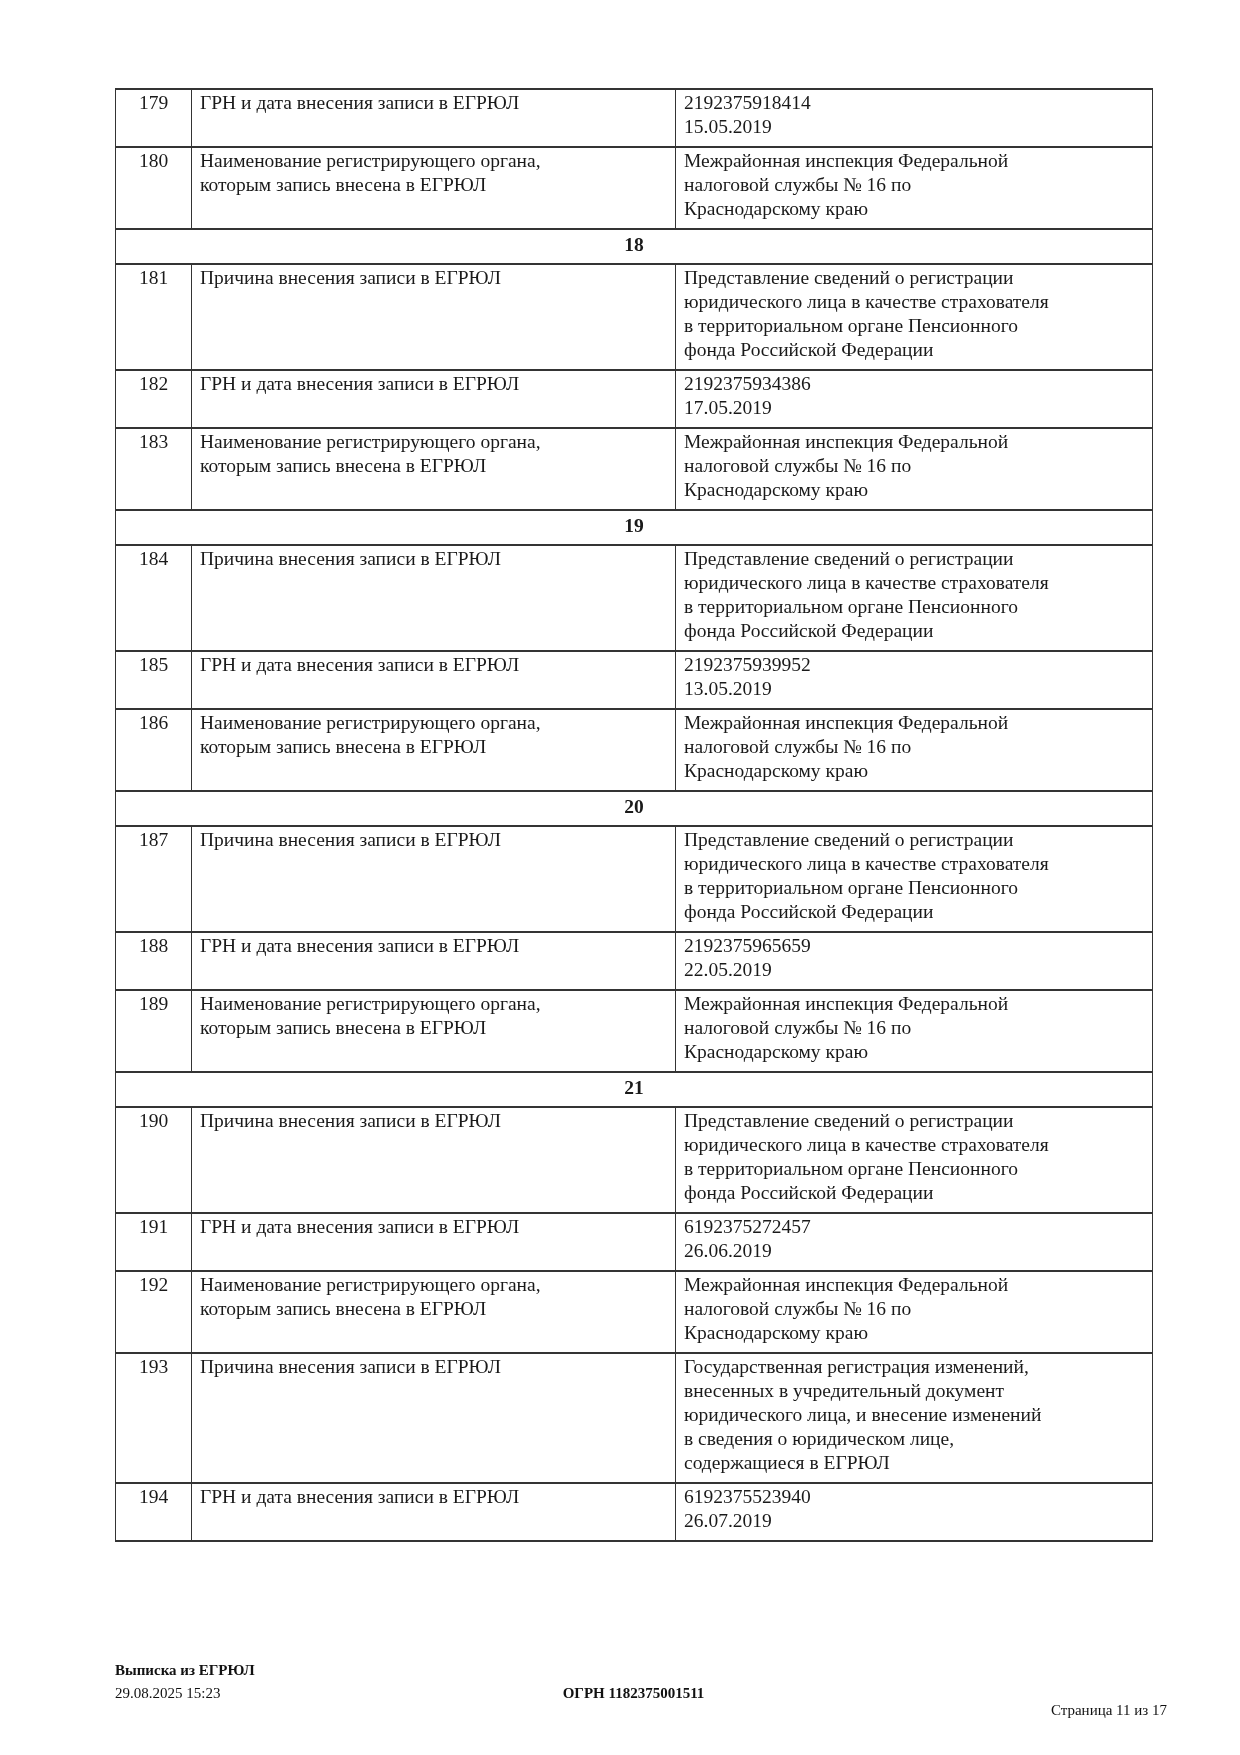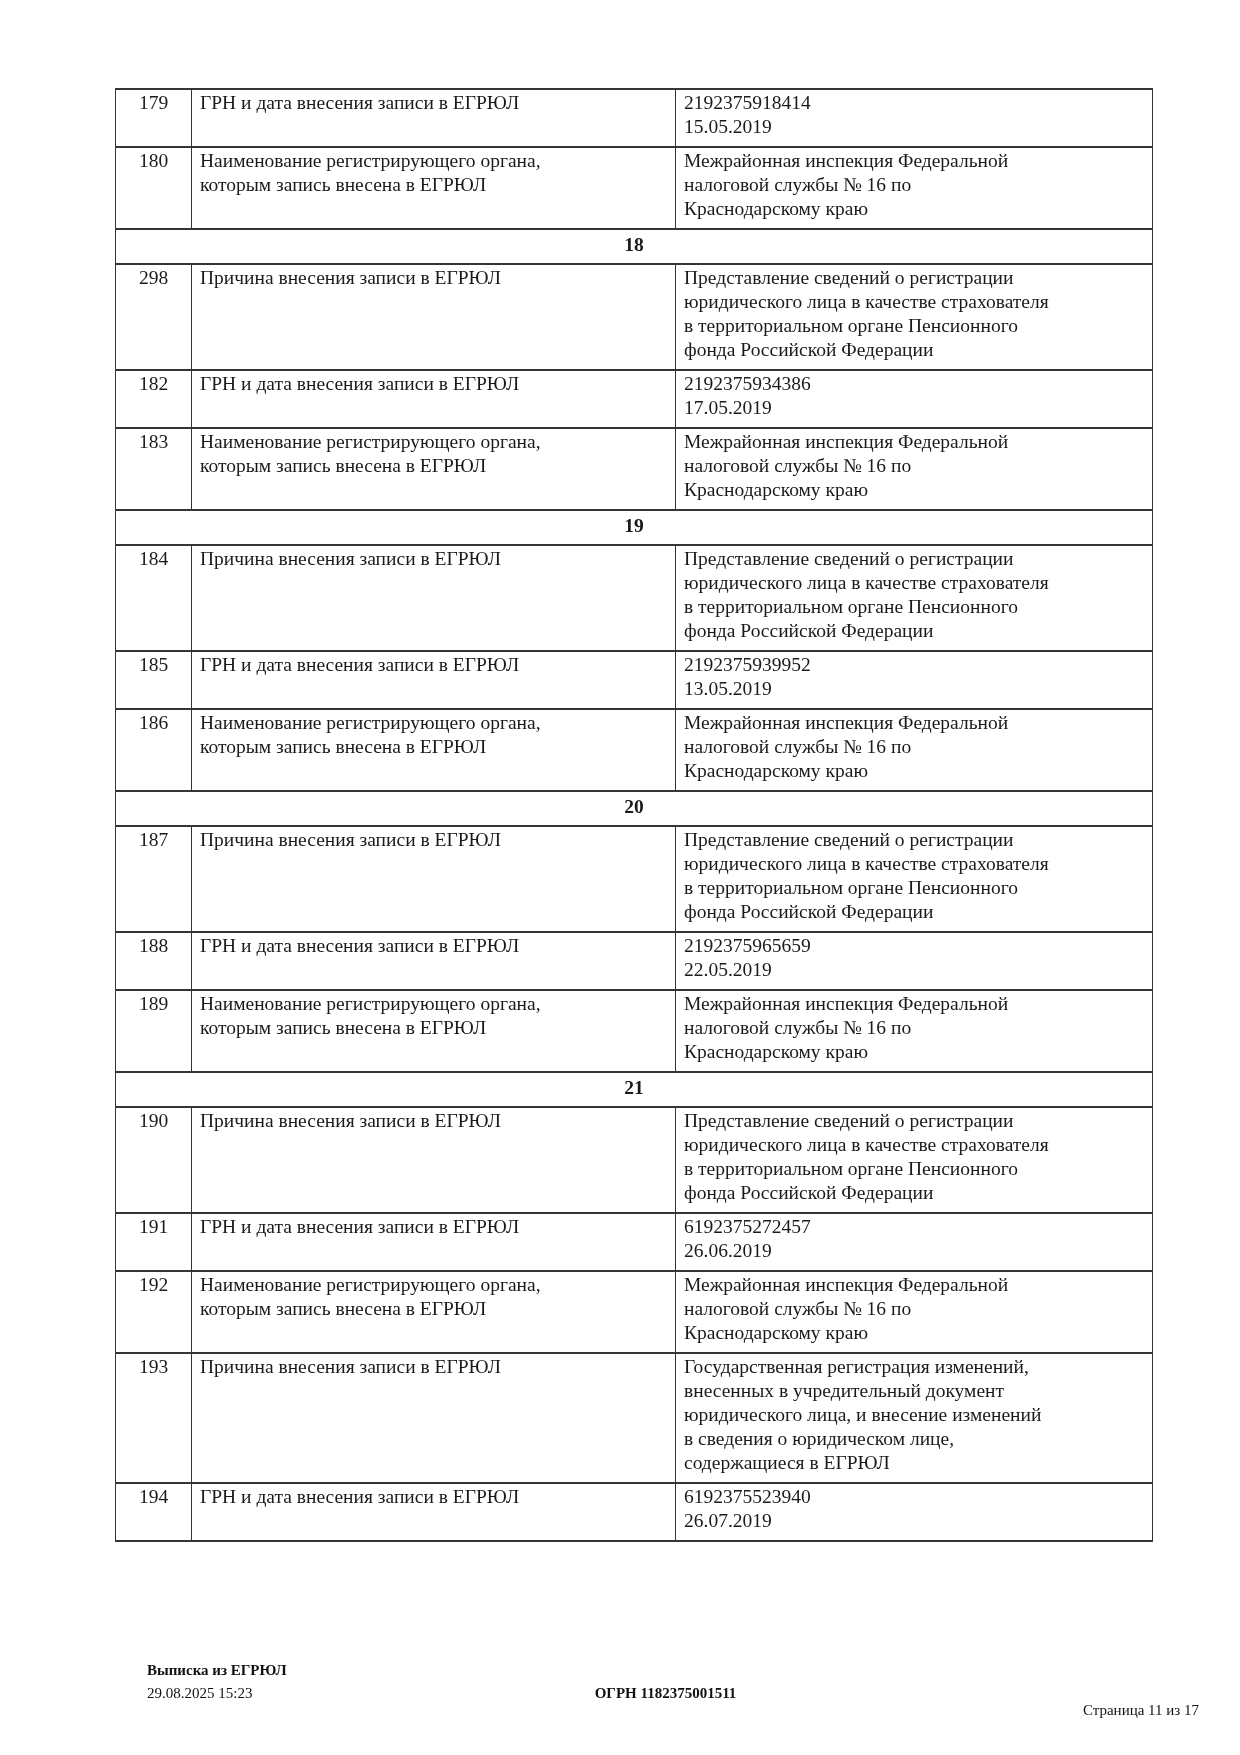--- a/index.html
+++ b/index.html
@@ -49,21 +49,20 @@
     margin-top: 9px;
   }
   .footer {
     position: absolute;
     left: 115px;
     top: 1659px;
     width: 1052px;
     font-size: 15px;
     line-height: 23px;
     color: #111111;
-    margin-left: 32px;
   }
   .footer .f-title {
     font-weight: bold;
   }
   .footer .f-line2 {
     position: relative;
     width: 100%;
     height: 23px;
   }
   .footer .f-left {
@@ -111,21 +110,21 @@
     <td class="value">Межрайонная инспекция Федеральной
 налоговой службы № 16 по
 Краснодарскому краю</td>
   </tr>
 
   <tr>
     <td class="section" colspan="3">18</td>
   </tr>
 
   <tr>
-    <td class="num">298</td>
+    <td class="num">181</td>
     <td class="label">Причина внесения записи в ЕГРЮЛ</td>
     <td class="value">Представление сведений о регистрации
 юридического лица в качестве страхователя
 в территориальном органе Пенсионного
 фонда Российской Федерации</td>
   </tr>
 
   <tr>
     <td class="num">182</td>
     <td class="label">ГРН и дата внесения записи в ЕГРЮЛ</td>

